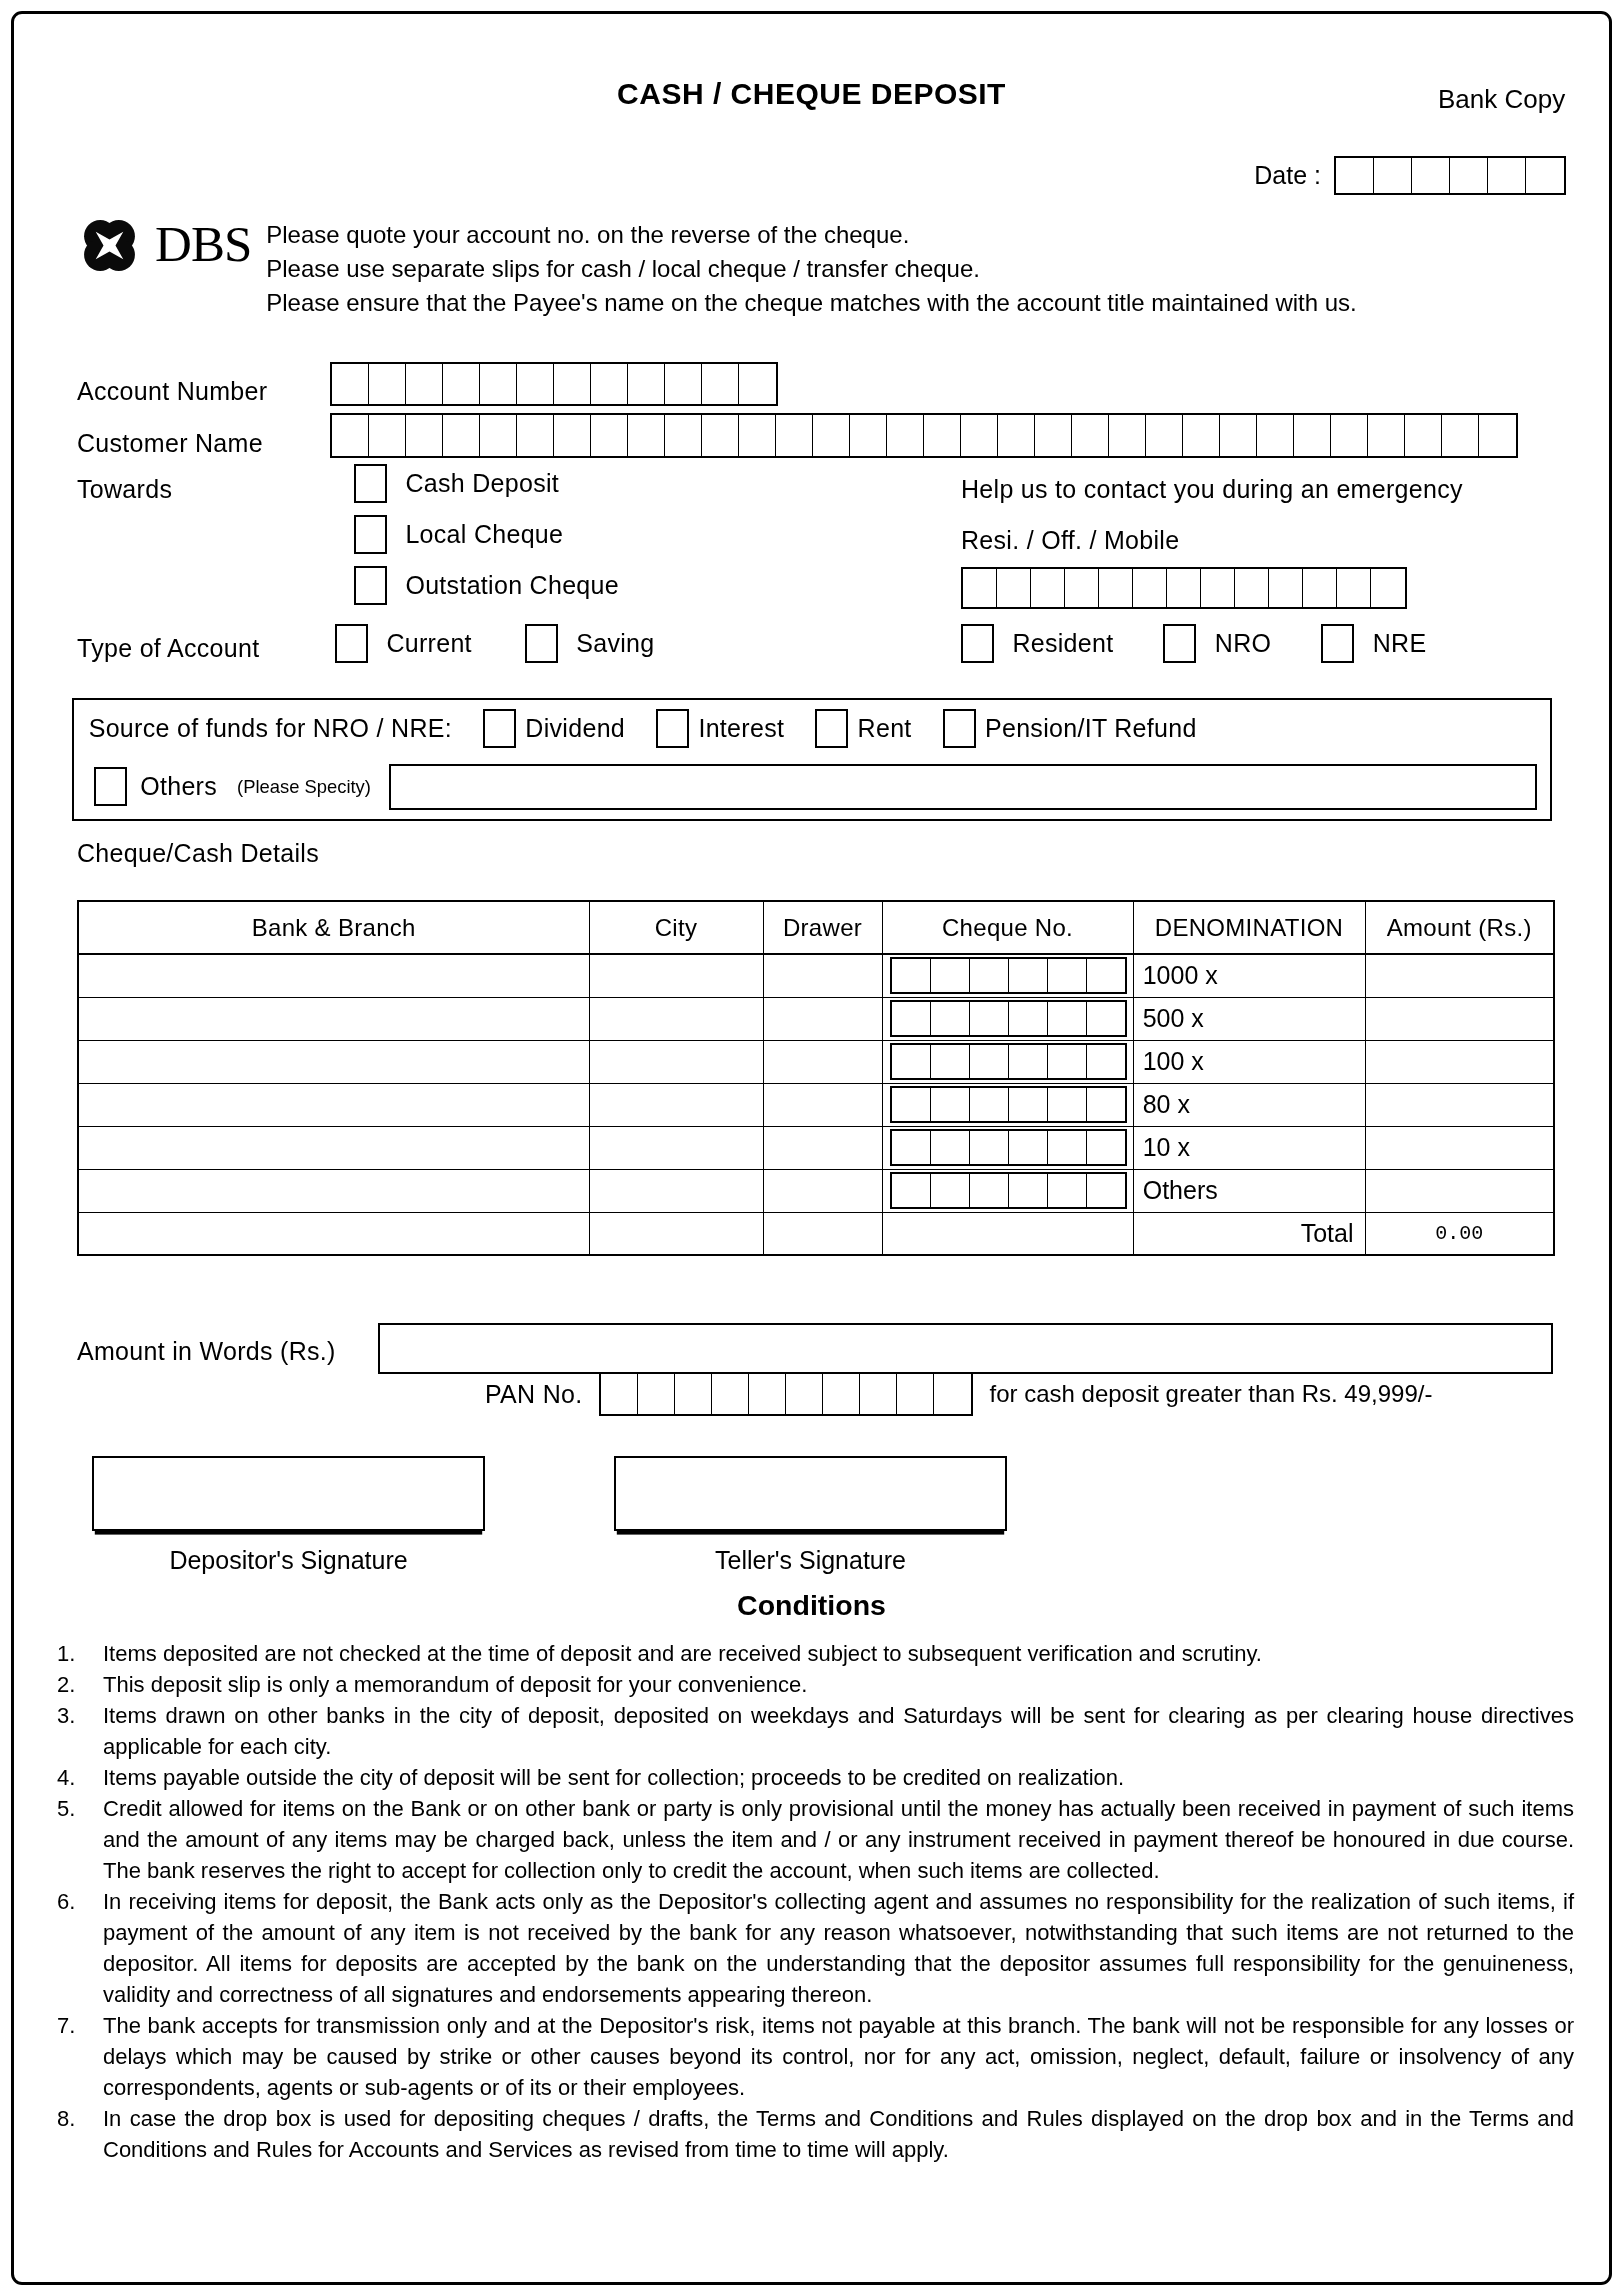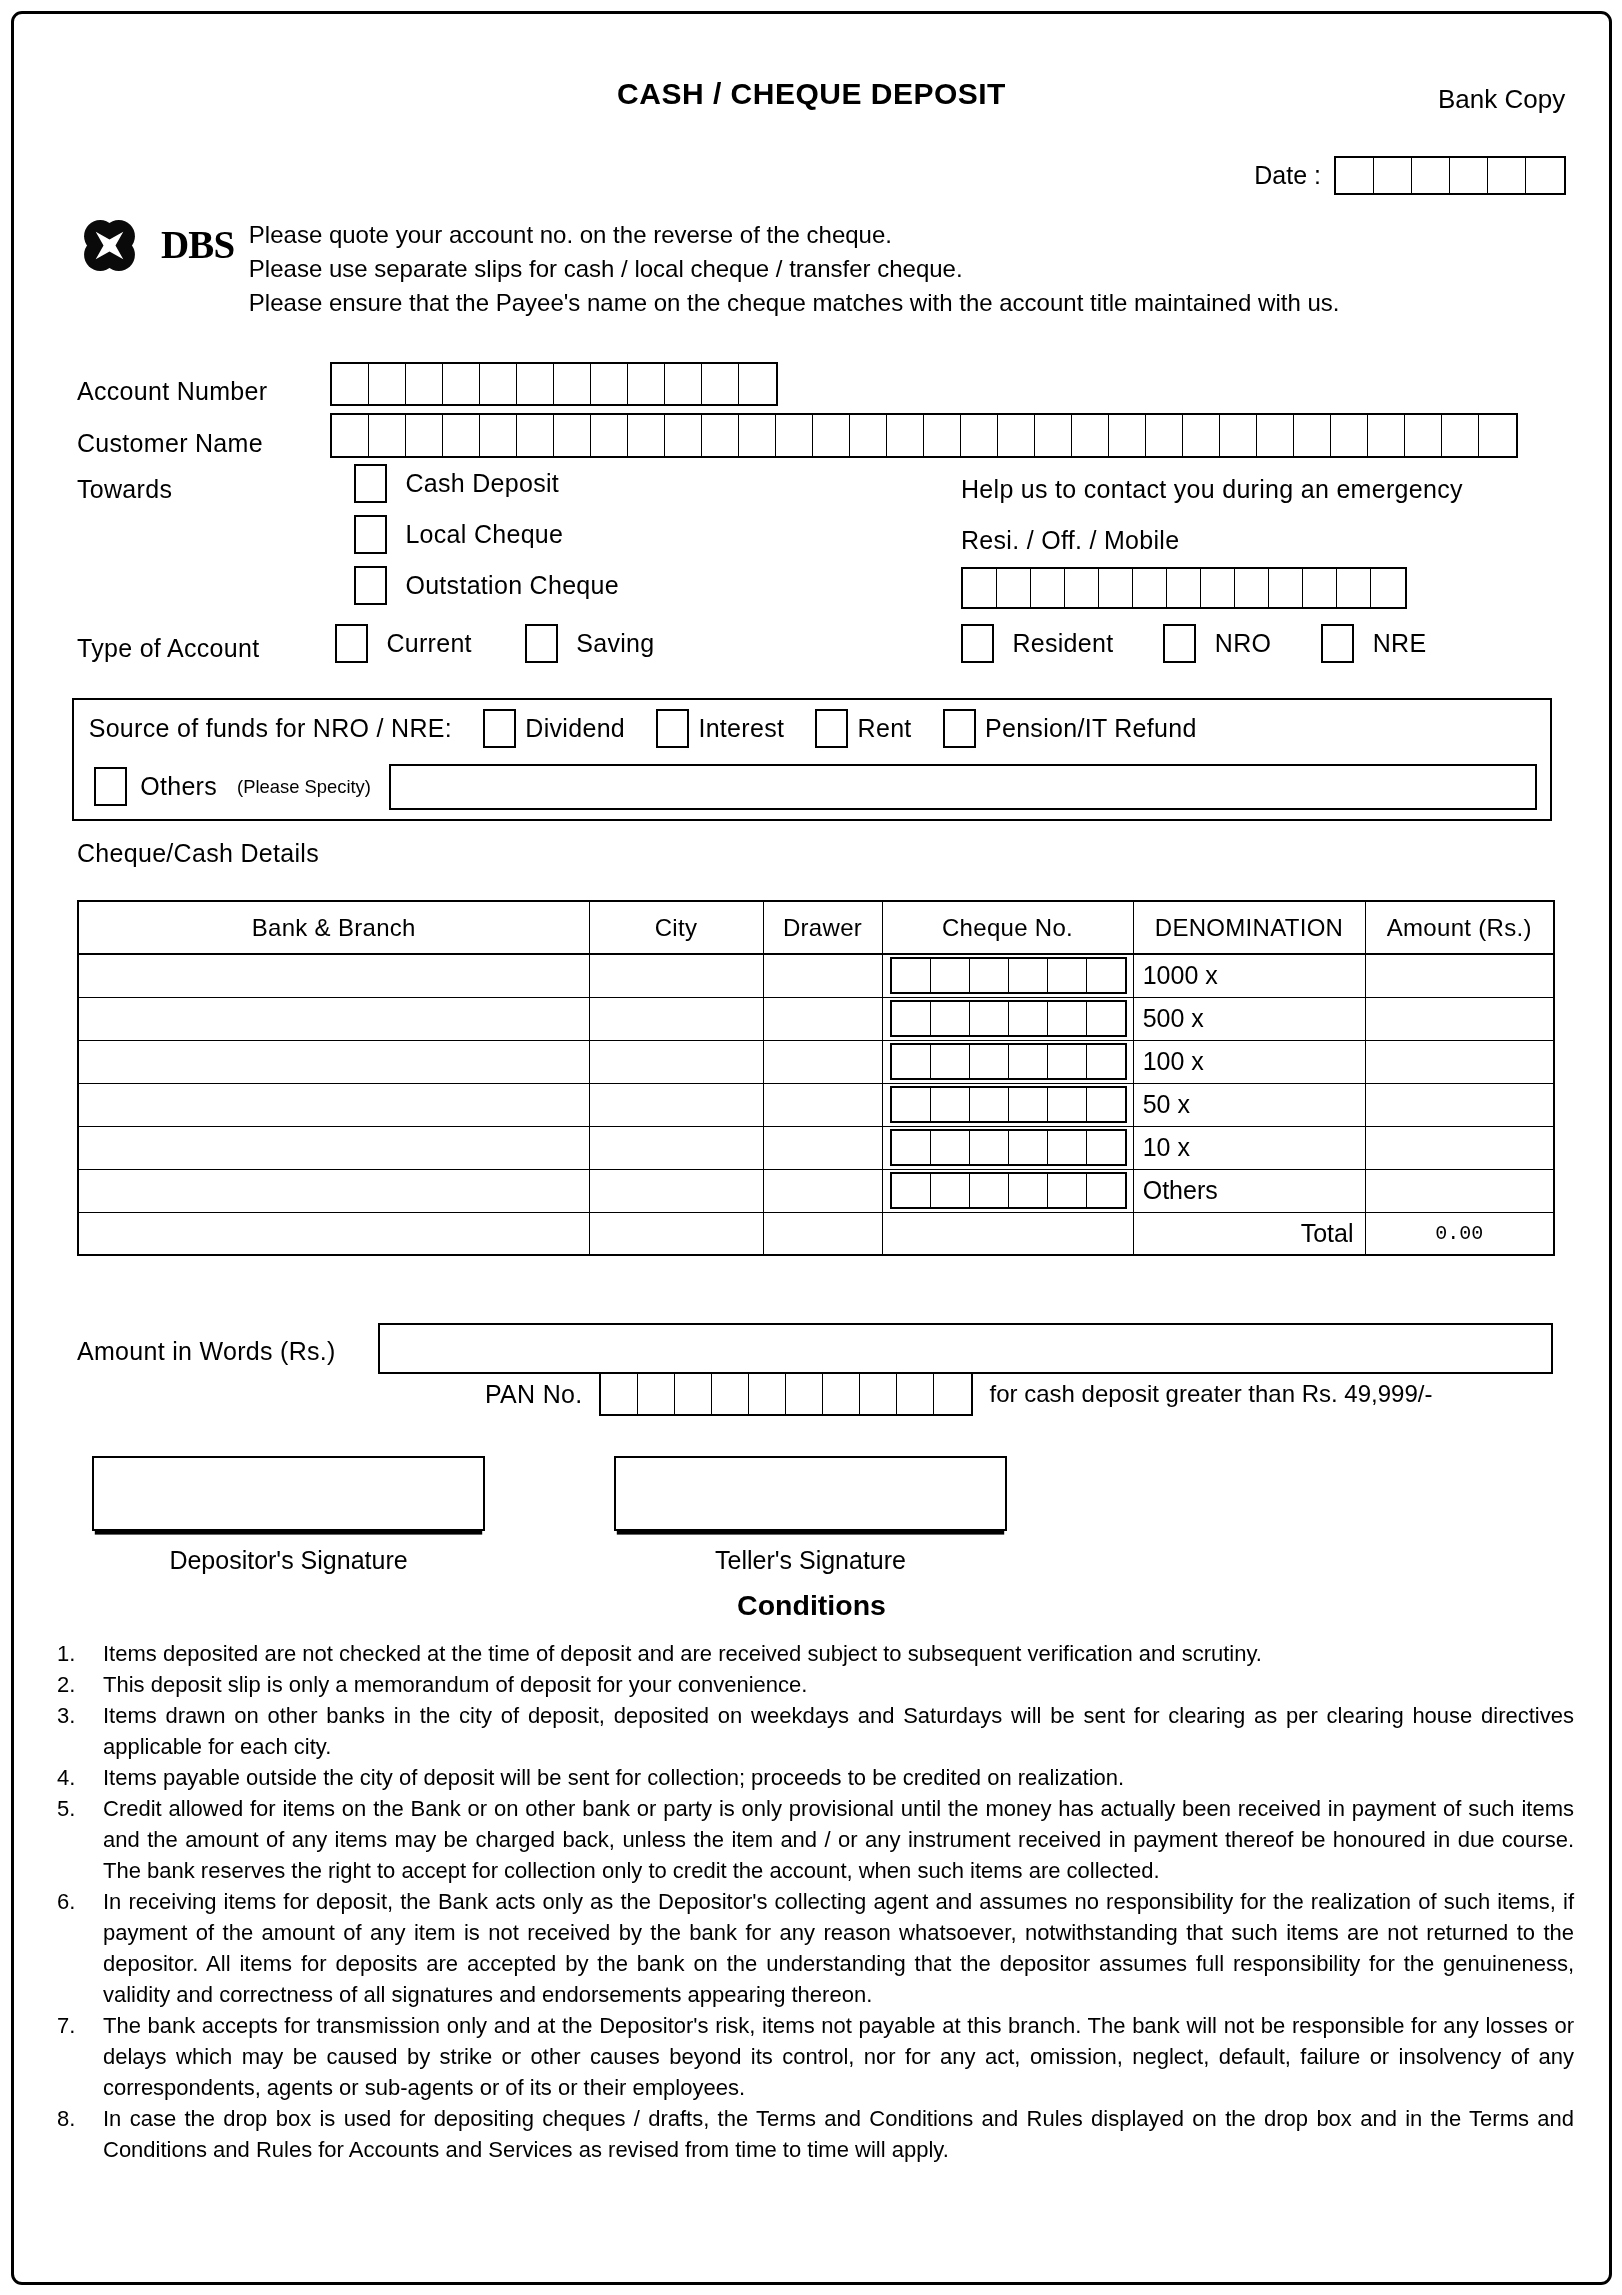--- a/index.html
+++ b/index.html
@@ -19,21 +19,21 @@
   .strip { display:flex; border:2.8px solid #000; background:#fff; }
   .strip .cell { border-right:1.8px solid #000; }
   .strip .cell:last-child { border-right:none; }
   .s-date .cell { width:38px; height:35px; }
   .s-acct .cell { width:37px; height:40px; }
   .s-cust .cell { width:37px; height:41px; }
   .s-phone .cell { width:34px; height:38px; }
   .s-pan .cell { width:37px; height:40px; }
 
   .logo-row { left:79px; top:215px; display:flex; align-items:flex-start; }
-  .dbs-text { font-family:"Liberation Serif", serif; font-weight:bold; font-size:39px; line-height:59px; letter-spacing:-0.9px; margin-left:21px; }
+  .dbs-text { font-family:"Liberation Serif", serif; font-weight:normal; font-size:51px; line-height:59px; letter-spacing:-0.9px; margin-left:15px; }
   .instructions { margin-left:14.7px; padding-top:2.8px; font-size:24px; line-height:34px; }
 
   .field-row { left:77px; display:flex; align-items:flex-end; }
   .field-label { width:253px; font-size:25px; letter-spacing:0.3px; }
 
   .lbl { font-size:25px; letter-spacing:0.3px; }
   .cb { width:33px; height:39px; border:2.8px solid #000; background:#fff; flex:0 0 auto; }
   .cb-row { display:flex; align-items:center; gap:18.4px; }
   .cb-col { display:flex; flex-direction:column; gap:12px; }
 
@@ -340,21 +340,21 @@
         <td>
           <div class="chq-strip">
               <span class="cell"></span>
               <span class="cell"></span>
               <span class="cell"></span>
               <span class="cell"></span>
               <span class="cell"></span>
               <span class="cell"></span>
             </div>
         </td>
-        <td class="denom">50 x</td>
+        <td class="denom">80 x</td>
         <td></td>
       </tr>
         <tr>
         <td></td>
         <td></td>
         <td></td>
         <td>
           <div class="chq-strip">
               <span class="cell"></span>
               <span class="cell"></span>

